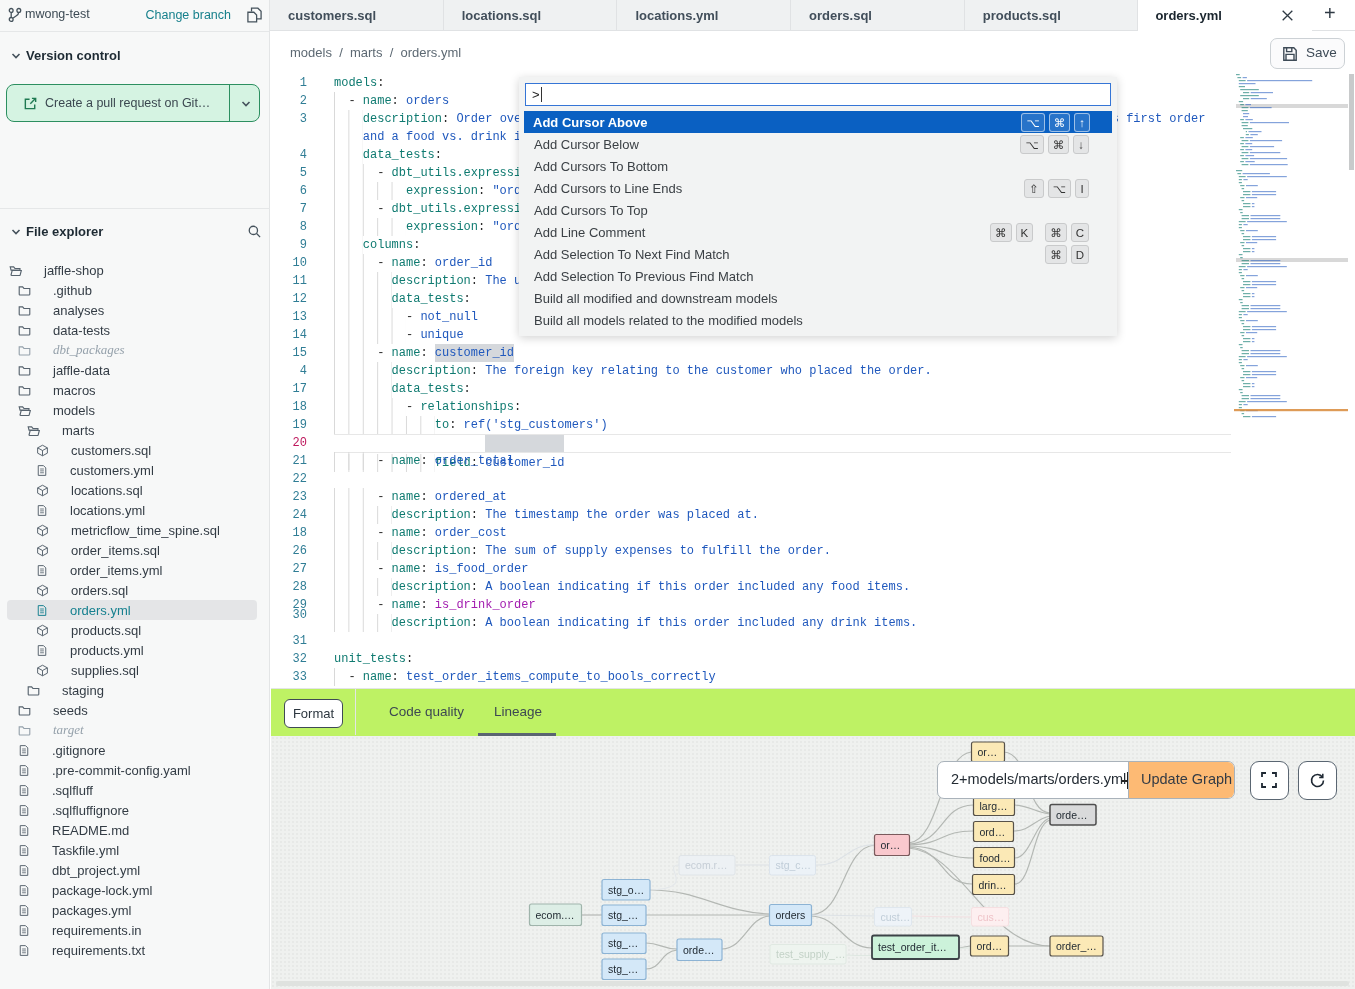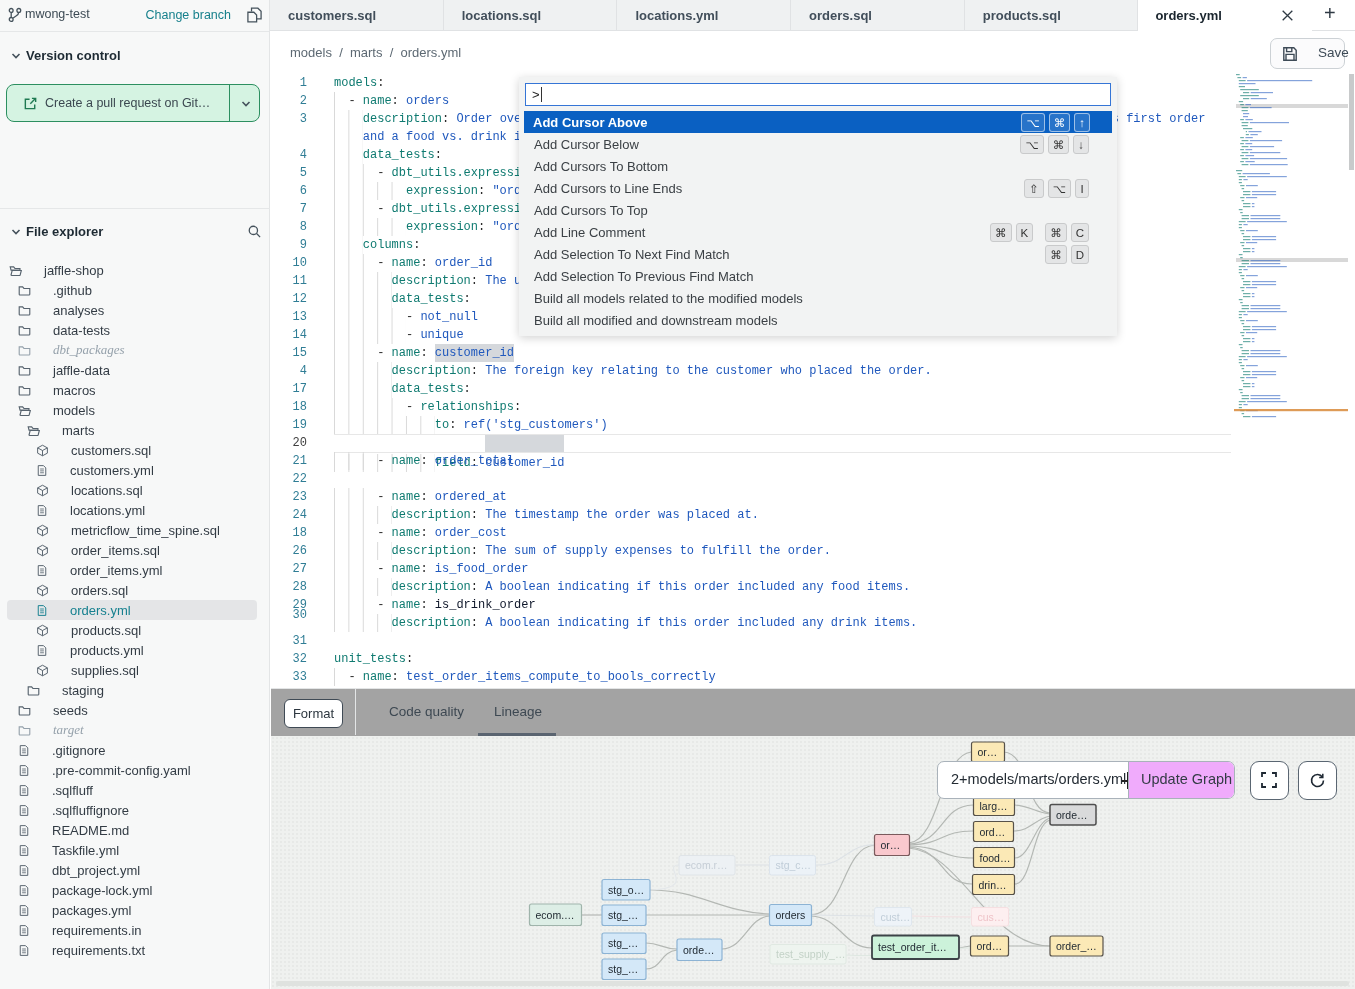--- a/index.html
+++ b/index.html
@@ -27,26 +27,26 @@
 #acttab { position:absolute; left:1138.4px; top:0; width:174px; height:32px; background:#fff; }
 #acttab .t { position:absolute; left:17px; top:0; height:31px; line-height:31px; font-size:13px; font-weight:bold; color:#1a252e; }
 #tabrest { position:absolute; left:1312px; top:0; width:43px; height:31px; background:#fff; border-bottom:1px solid #e0e2e4; }
 .xicon { position:absolute; left:1280px; top:8px; width:15px; height:15px; }
 .plus { position:absolute; left:1324px; top:2px; font-size:20px; font-weight:300; color:#2f3a44; }
 
 
 #crumb { position:absolute; left:271px; top:32px; width:1084px; height:42px; background:#fff; }
 #crumb .bc { position:absolute; left:19px; top:13px; font-size:13px; color:#5d6973; }
 #savebtn { position:absolute; left:1270px; top:38px; width:75px; height:31px; border:1px solid #ccd1d5; border-radius:7px; background:#fbfbfc; }
-#savebtn span { position:absolute; left:35px; top:6px; font-size:13.5px; color:#3e4b57;margin-left:12px; }
+#savebtn span { position:absolute; left:35px; top:6px; font-size:13.5px; color:#3e4b57; }
 
 
 #editor { position:absolute; left:271px; top:74px; width:1084px; height:614px; background:#fff; font-family:"Liberation Mono", monospace; font-size:12px; z-index:0; }
 .gut { position:absolute; left:0; width:36px; text-align:right; height:18px; line-height:18px; color:#2f7d95; }
-.g-act { color:#404040; }
+.g-act { color:#be185d; }
 .cl { position:absolute; left:63px; height:18px; line-height:18px; white-space:pre; color:#333; }
 .ig { display:inline-block; height:18px; vertical-align:top; background-image:linear-gradient(to right, #d8d8d8 1px, transparent 1px); background-size:14.4px 100%; }
 .wh { position:absolute; height:18px; background:#d5d8dc; z-index:-1; }
 #actline1, #actline2 { position:absolute; left:63px; width:897px; height:0; border-top:1px solid #e7e7e7; }
 .mmap { position:absolute; }
 #sbar { position:absolute; left:1348px; top:74px; width:7px; height:614px; }
 #sbar .thumb { position:absolute; left:1px; top:0px; width:5px; height:96px; background:#c8cacb; }
 
 
 #pal { position:absolute; left:519px; top:77px; width:598px; background:#f2f3f3; box-shadow:0 2px 9px rgba(0,0,0,0.18); padding:6px 6px 5px 6px; z-index:10; }
@@ -54,32 +54,32 @@
 #pallist { margin-top:5px; }
 .prow { position:relative; height:22px; display:flex; align-items:center; padding-left:9px; font-size:13px; color:#3b4045; }
 .prow.psel { background:#0a60c2; color:#fff; font-weight:bold; margin:0 -1px; }
 .plbl { flex:1; }
 .keys { display:flex; align-items:center; gap:4px; margin-right:22px; }
 .kgap { width:4px; }
 .kc { display:inline-block; min-width:14px; padding:0 4px; height:19px; line-height:18px; text-align:center; background:#e4e5e6; border:1px solid #cscsc; border:1px solid #c9cacb; border-radius:3px; font-size:11.5px; color:#333; font-weight:normal; }
 .psel .kc { background:rgba(255,255,255,0.12); border-color:rgba(255,255,255,0.55); color:#fff; }
 
 
-#bottom { position:absolute; left:271px; top:688px; width:1084px; height:301px; background:#a3a3a3; border-top:1px solid #e3e5e6; }
+#bottom { position:absolute; left:271px; top:688px; width:1084px; height:301px; background:#bef264; border-top:1px solid #e3e5e6; }
 #fmtbtn { position:absolute; left:13px; top:10px; width:59px; height:29px; border:1px solid #3f4a55; border-radius:6px; background:#fff; font-size:13px; color:#2c363f; text-align:center; line-height:27px; }
 #bsep { position:absolute; left:84px; top:0; width:1px; height:46px; background:#e3e5e6; }
 .btab { position:absolute; top:0; height:46px; line-height:46px; font-size:13.5px; color:#3d4852; }
 #lintab-underline { position:absolute; left:207px; top:44px; width:78px; height:3px; background:#5a6470; }
 #canvas { position:absolute; left:0; top:47px; width:1084px; height:254px; background:#eff1ef;
   background-image:radial-gradient(#e7e9e7 0.8px, transparent 0.8px); background-size:4px 4px; }
 .lin { position:absolute; }
 .lin text { font-family:"Liberation Sans",sans-serif; }
 #gsearch { position:absolute; left:937px; top:761px; width:298px; height:38px; background:#fff; border:1px solid #a9b2ba; border-radius:7px; z-index:5; }
 #gsearch .txt { position:absolute; left:13px; top:9px; font-size:14.5px; color:#232b33; }
-#gsearch .btn { position:absolute; right:0; top:0; width:106px; height:36px; background:#f0abfc; border-left:1px solid #a9b2ba; border-radius:0 6px 6px 0; }
+#gsearch .btn { position:absolute; right:0; top:0; width:106px; height:36px; background:#fdba74; border-left:1px solid #a9b2ba; border-radius:0 6px 6px 0; }
 #gsearch .btn span { position:absolute; left:12px; top:9px; font-size:14.5px; color:#333b45; }
 .gbtn { position:absolute; top:761px; width:39px; height:39px; background:#fff; border:1.5px solid #5a6672; border-radius:9px; z-index:5; }
 #hscroll { position:absolute; left:276px; top:981px; width:1073px; height:5px; background:#dfe2df; border-radius:3px; }
 </style></head>
 <body>
 
 <div id="side">
   <div class="hdr"></div>
   <svg class="abs" style="left:7px;top:6px" width="16" height="18" viewBox="0 0 16 16" fill="none" stroke="#45525c" stroke-width="1.3">
     <circle cx="4.2" cy="3.4" r="1.9"></circle>
@@ -434,21 +434,21 @@
     <div class="cl" style="top:324px"><span class="ig" style="width:72.0px"></span><span style="color:#2b2b2b">-&nbsp;</span><span style="color:#0e7a70">relationships</span><span style="color:#2b2b2b">:</span></div>
     <div class="cl" style="top:342px"><span class="ig" style="width:100.8px"></span><span style="color:#0e7a70">to</span><span style="color:#2b2b2b">:</span><span style="color:#1f58bd">&nbsp;ref('stg_customers')</span></div>
     <div class="cl" style="top:380px"><span class="ig" style="width:100.8px"></span><span style="color:#0e7a70">field</span><span style="color:#2b2b2b">:</span><span style="color:#1f58bd">&nbsp;customer_id</span></div>
     <div class="cl" style="top:378px"><span class="ig" style="width:43.2px"></span><span style="color:#2b2b2b">-&nbsp;</span><span style="color:#0e7a70">name</span><span style="color:#2b2b2b">:</span><span style="color:#1f58bd">&nbsp;order_total</span></div>
     <div class="cl" style="top:414px"><span class="ig" style="width:43.2px"></span><span style="color:#2b2b2b">-&nbsp;</span><span style="color:#0e7a70">name</span><span style="color:#2b2b2b">:</span><span style="color:#1f58bd">&nbsp;ordered_at</span></div>
     <div class="cl" style="top:432px"><span class="ig" style="width:57.6px"></span><span style="color:#0e7a70">description</span><span style="color:#2b2b2b">:</span><span style="color:#1f58bd">&nbsp;The&nbsp;timestamp&nbsp;the&nbsp;order&nbsp;was&nbsp;placed&nbsp;at.</span></div>
     <div class="cl" style="top:450px"><span class="ig" style="width:43.2px"></span><span style="color:#2b2b2b">-&nbsp;</span><span style="color:#0e7a70">name</span><span style="color:#2b2b2b">:</span><span style="color:#1f58bd">&nbsp;order_cost</span></div>
     <div class="cl" style="top:468px"><span class="ig" style="width:57.6px"></span><span style="color:#0e7a70">description</span><span style="color:#2b2b2b">:</span><span style="color:#1f58bd">&nbsp;The&nbsp;sum&nbsp;of&nbsp;supply&nbsp;expenses&nbsp;to&nbsp;fulfill&nbsp;the&nbsp;order.</span></div>
     <div class="cl" style="top:486px"><span class="ig" style="width:43.2px"></span><span style="color:#2b2b2b">-&nbsp;</span><span style="color:#0e7a70">name</span><span style="color:#2b2b2b">:</span><span style="color:#1f58bd">&nbsp;is_food_order</span></div>
     <div class="cl" style="top:504px"><span class="ig" style="width:57.6px"></span><span style="color:#0e7a70">description</span><span style="color:#2b2b2b">:</span><span style="color:#1f58bd">&nbsp;A&nbsp;boolean&nbsp;indicating&nbsp;if&nbsp;this&nbsp;order&nbsp;included&nbsp;any&nbsp;food&nbsp;items.</span></div>
-    <div class="cl" style="top:522px"><span class="ig" style="width:43.2px"></span><span style="color:#2b2b2b">-&nbsp;</span><span style="color:#0e7a70">name</span><span style="color:#2b2b2b">:</span><span style="color:#0f172a">&nbsp;is_drink_order</span></div>
+    <div class="cl" style="top:522px"><span class="ig" style="width:43.2px"></span><span style="color:#2b2b2b">-&nbsp;</span><span style="color:#0e7a70">name</span><span style="color:#2b2b2b">:</span><span style="color:#a21caf">&nbsp;is_drink_order</span></div>
     <div class="cl" style="top:540px"><span class="ig" style="width:57.6px"></span><span style="color:#0e7a70">description</span><span style="color:#2b2b2b">:</span><span style="color:#1f58bd">&nbsp;A&nbsp;boolean&nbsp;indicating&nbsp;if&nbsp;this&nbsp;order&nbsp;included&nbsp;any&nbsp;drink&nbsp;items.</span></div>
     <div class="cl" style="top:558px"></div>
     <div class="cl" style="top:576px"><span style="color:#0e7a70">unit_tests</span><span style="color:#2b2b2b">:</span></div>
     <div class="cl" style="top:594px"><span class="ig" style="width:14.4px"></span><span style="color:#2b2b2b">-&nbsp;</span><span style="color:#0e7a70">name</span><span style="color:#2b2b2b">:</span><span style="color:#1f58bd">&nbsp;test_order_items_compute_to_bools_correctly</span></div>
     <div class="wh" style="left:163.8px;top:270px;width:79.2px"></div>
     <div class="wh" style="left:214.2px;top:360px;width:79.2px"></div>
 </div>
 <svg class="mmap" width="123" height="420" viewBox="1232 0 123 420" style="left:1232px;top:0">
     <rect x="1236" y="104" width="112" height="4" fill="#d8d8d8"></rect>
     <rect x="1236" y="258" width="112" height="4" fill="#d8d8d8"></rect>
@@ -694,24 +694,24 @@
         <span class="plbl">Add Selection To Next Find Match</span>
         <span class="keys">
           <span class="kc">⌘</span>
           <span class="kc">D</span>
         </span>
       </div>
       <div class="prow">
         <span class="plbl">Add Selection To Previous Find Match</span>
       </div>
       <div class="prow">
+        <span class="plbl">Build all modified and downstream models</span>
+      </div>
+      <div class="prow">
         <span class="plbl">Build all models related to the modified models</span>
-      </div>
-      <div class="prow">
-        <span class="plbl">Build all modified and downstream models</span>
       </div>
     </div>
 </div>
 
 <div id="bottom">
   <div id="fmtbtn">Format</div>
   <div id="bsep"></div>
   <span class="btab" style="left:118px">Code quality</span>
   <span class="btab" style="left:223px">Lineage</span>
   <div id="lintab-underline"></div>

